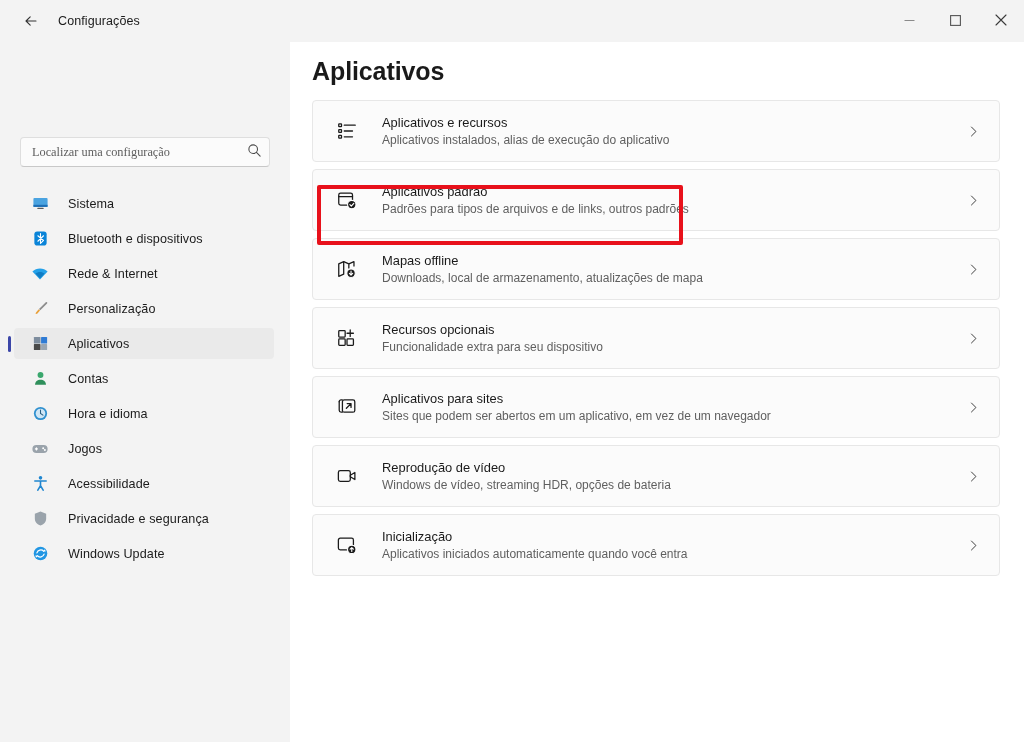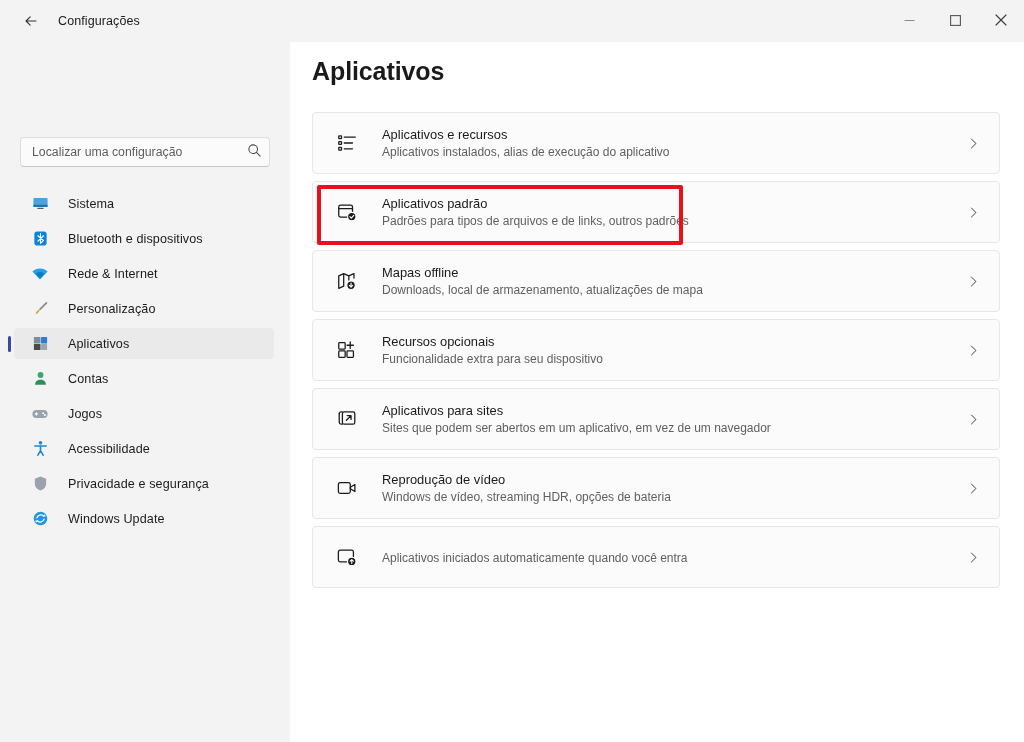--- a/index.html
+++ b/index.html
@@ -75,21 +75,21 @@
     align-items: center;
     box-sizing: border-box;
   }
   .search-input {
     border: 0;
     outline: 0;
     background: transparent;
     flex: 1;
     height: 100%;
     padding: 0 8px 0 11px;
-    font-family: Liberation Sans, sans-serif;
+    font-family: Liberation Serif, serif;
     font-size: 12.3px;
     color: #3b82f6;
   }
   .search-input::placeholder { color: #5d5d5d; }
   .search-icon-btn {
     width: 30px; height: 100%;
     display: flex; align-items: center; justify-content: center;
     cursor: pointer;
   }
 
@@ -139,21 +139,21 @@
     position: absolute;
     left: 22px; top: 15px;
     font-size: 25px;
     font-weight: bold;
     color: #1a1a1a;
     letter-spacing: -0.1px;
   }
 
   .cards {
     position: absolute;
-    left: 22px; top: 70px;
+    left: 22px; top: 58px;
     width: 688px;
   }
   .card {
     position: relative;
     height: 62px;
     background: #fbfbfb;
     border: 1px solid #e7e7e7;
     border-radius: 4px;
     margin-bottom: 7px;
     display: flex;
@@ -317,20 +317,31 @@
 
       <span class="nav-ico">
         <svg width="17" height="17" viewBox="0 0 18 18">
           <circle cx="9" cy="5.3" r="3.1" fill="#3aa76d"></circle>
           <path d="M3.2 15.6c0-3.3 2.6-5.3 5.8-5.3s5.8 2 5.8 5.3H3.2z" fill="#2f8f5b"></path>
         </svg>
       </span>
       <span class="nav-label">Contas</span>
     </div>
 
+    <div class="nav-item">
+
+      <span class="nav-ico">
+        <svg width="17" height="17" viewBox="0 0 18 18">
+          <circle cx="9" cy="9" r="7" fill="#2f90cf"></circle>
+          <circle cx="9" cy="9" r="5.1" fill="#cfe6f5"></circle>
+          <path d="M9 5.3V9l2.6 1.7" stroke="#2b5f82" stroke-width="1.1" fill="none" stroke-linecap="round"></path>
+        </svg>
+      </span>
+      <span class="nav-label">Hora e idioma</span>
+    </div>
 
     <div class="nav-item">
 
       <span class="nav-ico">
         <svg width="18" height="18" viewBox="0 0 18 18">
           <rect x="1.4" y="5" width="15.2" height="8" rx="4" fill="#9aa3ab"></rect>
           <rect x="3.8" y="8.3" width="3.2" height="1.2" rx="0.6" fill="#fff"></rect>
           <rect x="4.8" y="7.3" width="1.2" height="3.2" rx="0.6" fill="#fff"></rect>
           <circle cx="12.2" cy="8.2" r="1" fill="#fff"></circle>
           <circle cx="13.9" cy="9.9" r="1" fill="#fff"></circle>
@@ -503,20 +514,21 @@
 
     <div class="card">
       <span class="card-ico">
         <svg width="22" height="22" viewBox="0 0 24 24" fill="none" stroke="#1b1b1b" stroke-width="1.4">
           <path d="M19 12.5V6.6a2 2 0 0 0-2-2H4.6a2 2 0 0 0-2 2v8.8a2 2 0 0 0 2 2h6.8" stroke-linecap="round"></path>
           <circle cx="17.2" cy="16.8" r="4.6" fill="#1b1b1b" stroke="#ffffff" stroke-width="1.2"></circle>
           <path d="M17.2 19.1v-4.3M15.4 16.6l1.8-1.8 1.8 1.8" stroke="#ffffff" stroke-width="1.2" stroke-linecap="round" stroke-linejoin="round"></path>
         </svg>
       </span>
       <div class="card-text">
+        <div class="card-title">Inicialização</div>
         <div class="card-sub">Aplicativos iniciados automaticamente quando você entra</div>
       </div>
       <span class="card-chev">
         <svg width="13" height="13" viewBox="0 0 16 16" fill="none" stroke="#3b3b3b" stroke-width="1.2">
           <path d="M5.5 2.5L11 8l-5.5 5.5" stroke-linecap="round" stroke-linejoin="round"></path>
         </svg>
       </span>
     </div>
 
   </div>

